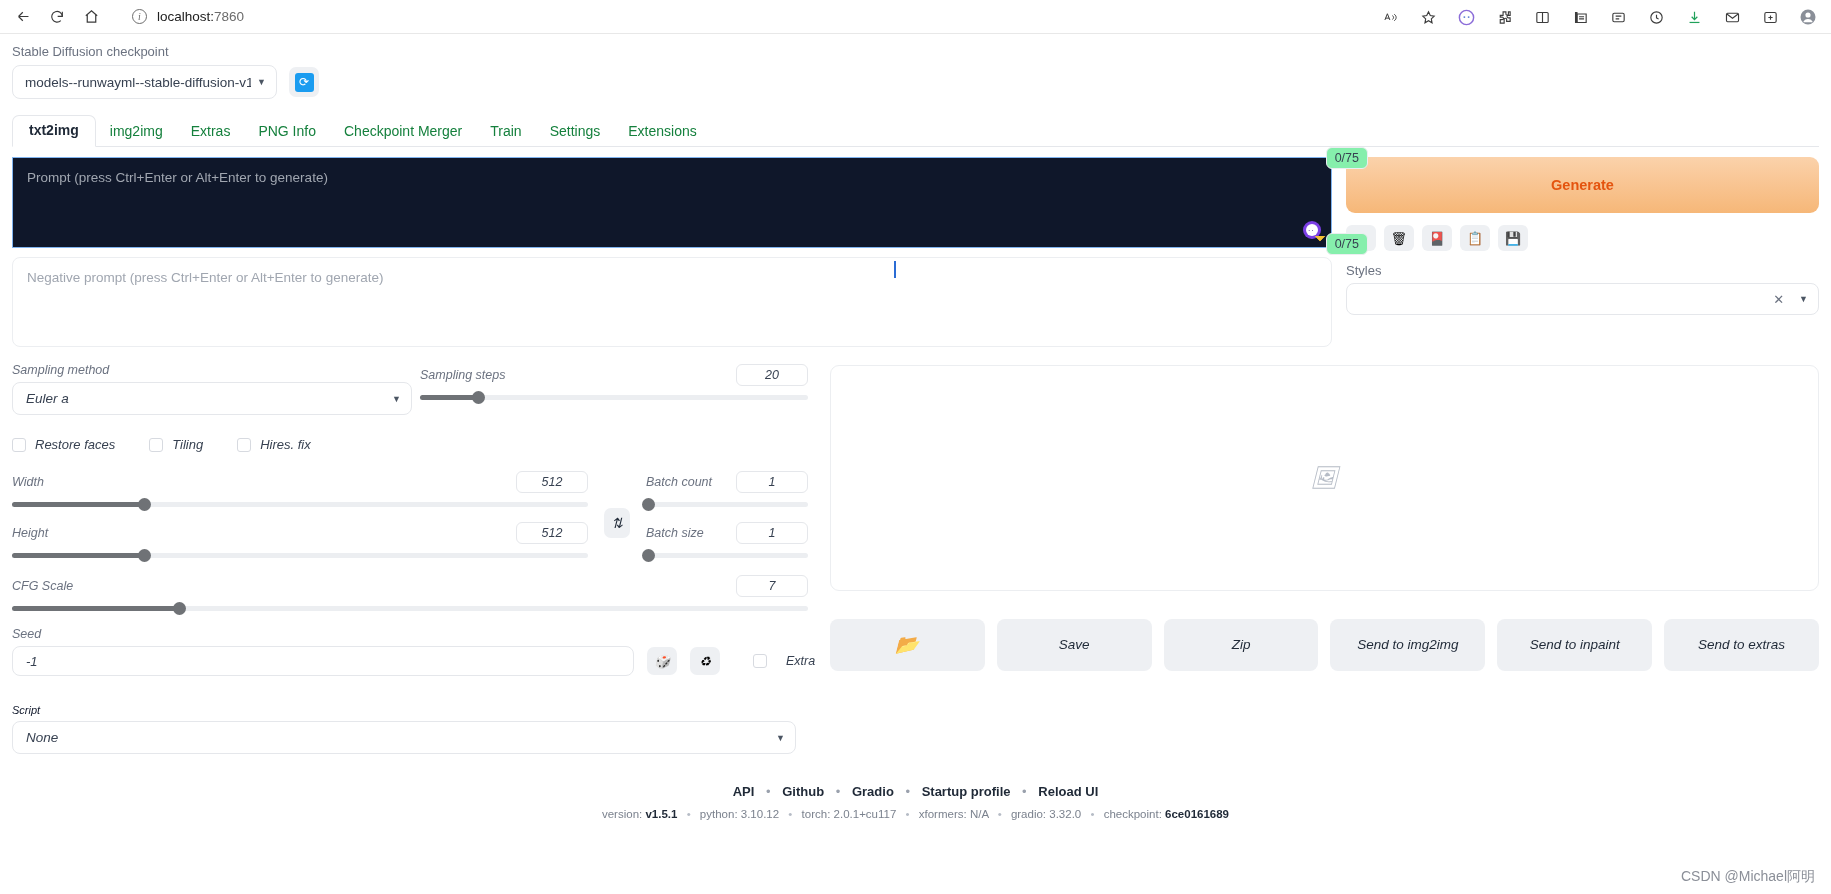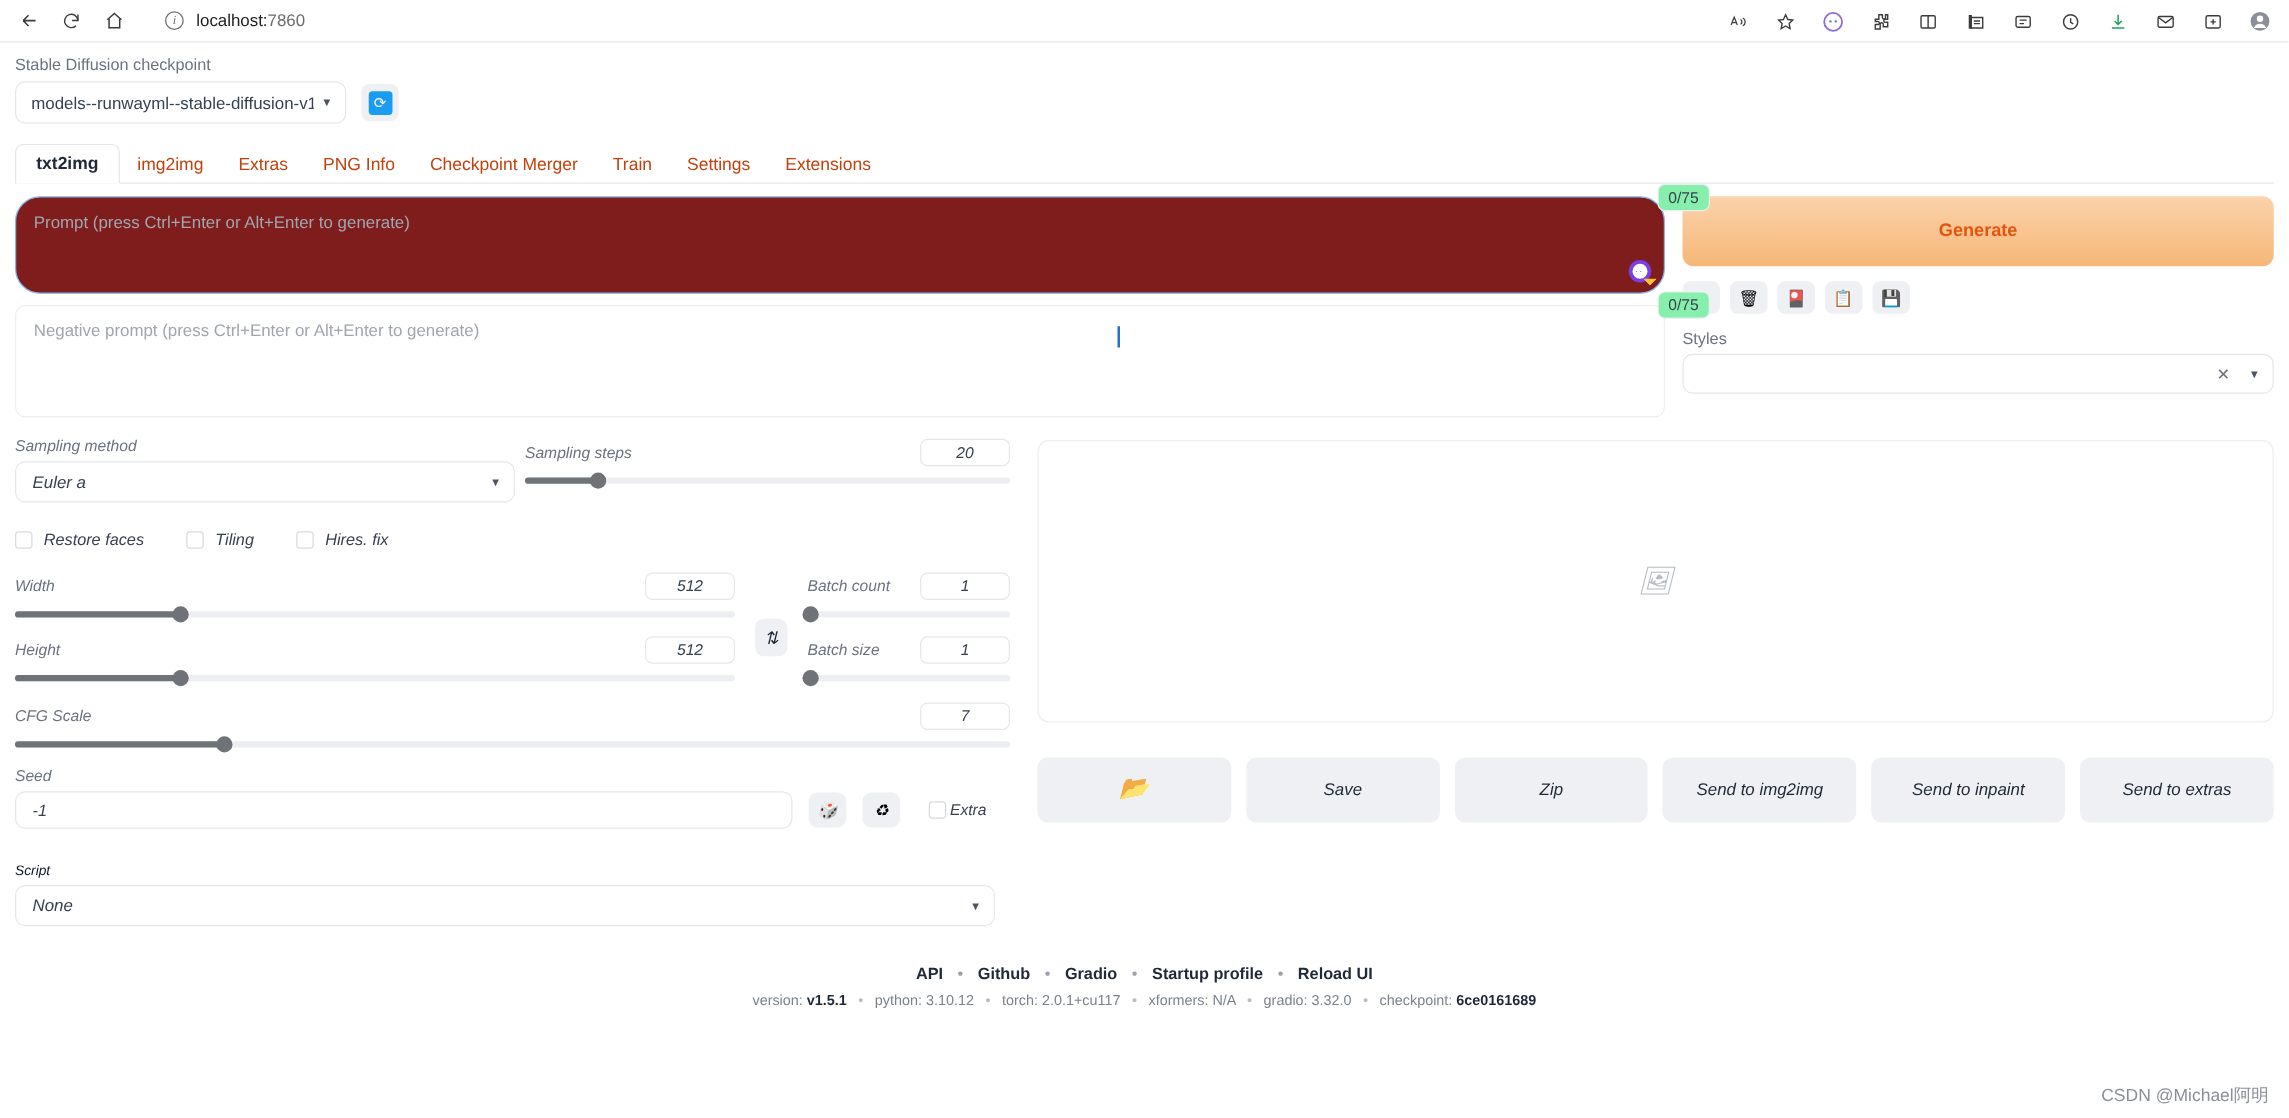--- a/index.html
+++ b/index.html
@@ -99,43 +99,43 @@
   }
 
   
   .tabs {
     display: flex; align-items: flex-end;
     border-bottom: 1px solid #e5e7eb;
     margin-top: 18px;
     height: 30px;
   }
   .tab {
-    font-size: 14px; color: #c2410c;
+    font-size: 14px; color: #15803d;
     padding: 6px 14px 7px 14px;
     white-space: nowrap;
   }
   .tab.active {
     color: #1f2937;
     background: #fff;
     border: 1px solid #e5e7eb;
     border-bottom: 1px solid #fff;
     border-radius: 7px 7px 0 0;
     margin-bottom: -1px;
     font-weight: 600;
     padding: 6px 16px 8px 16px;
   }
 
   
   .prompt-zone { display: flex; position: relative; margin-top: 10px; }
   .prompt-col { width: 1320px; position: relative; flex: none; }
   .prompt-box {
-    height: 78px;
+    height: 91px;
     border: 1.6px solid #80b4f0;
-    border-radius: 20px;
-    background: #7f1d1d;
+    border-radius: 0;
+    background: #0f172a;
     padding: 12px 14px;
     font-size: 13.5px;
     color: #a0a6b0;
     position: relative;
   }
   .neg-box {
     height: 90px;
     border: 1px solid #eceef1;
     border-radius: 8px;
     background: #fff;
@@ -301,21 +301,21 @@
     display: flex; align-items: center;
     padding: 0 13px;
     font-size: 13px; color: #374151;
   }
   .icon-btn {
     width: 30px; height: 28px;
     background: #eef0f3; border-radius: 7px;
     display: flex; align-items: center; justify-content: center;
     font-size: 13px; flex: none;
   }
-  .extra-check { display: flex; align-items: center; gap: 3px; margin-left: 10px; }
+  .extra-check { display: flex; align-items: center; gap: 19px; margin-left: 20px; }
 
   .script-label { font-size: 11px; color: #0f172a; margin-top: 28px; }
   .script-select {
     width: 784px; height: 33px; margin-top: 5px;
     border: 1px solid #e5e7eb; border-radius: 8px;
     background: #fff;
     display: flex; align-items: center;
     padding: 0 10px 0 13px;
     font-size: 13.5px; color: #374151;
   }

